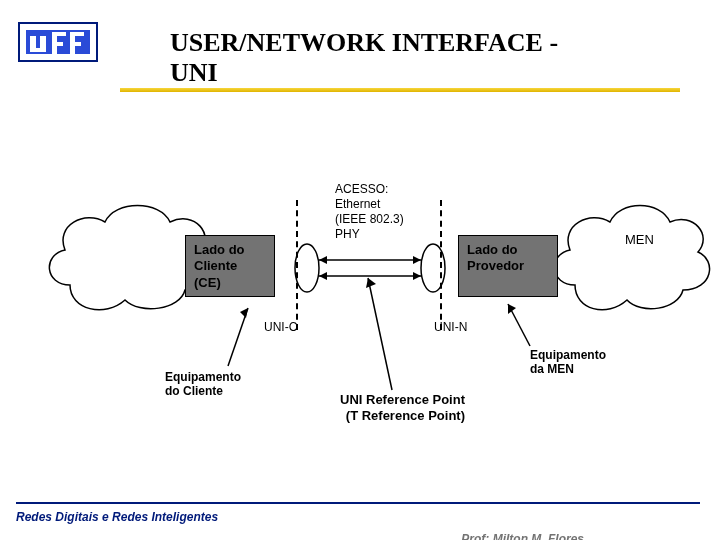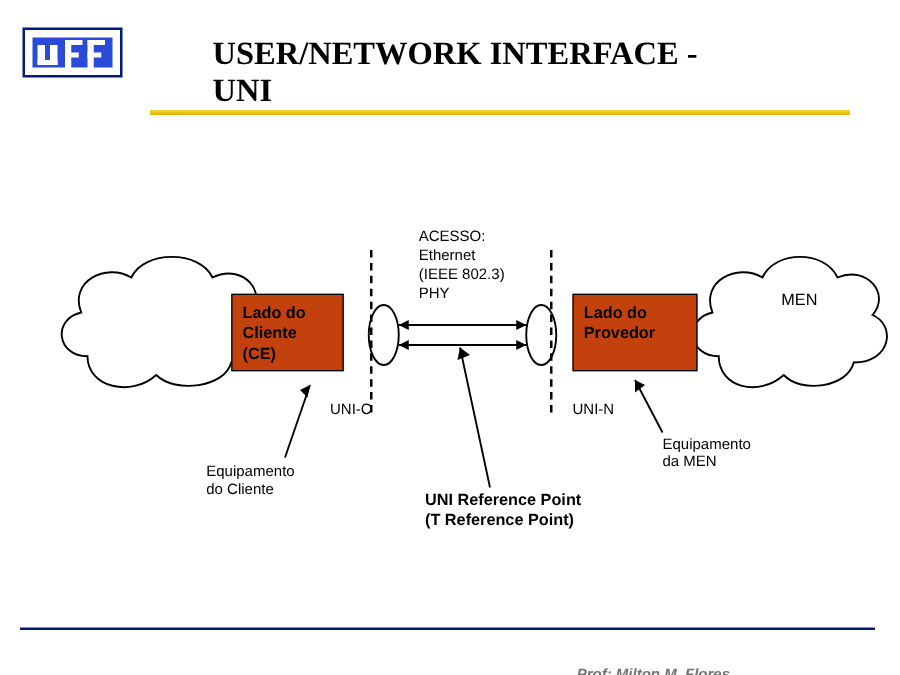--- a/index.html
+++ b/index.html
@@ -5,28 +5,28 @@
   html,body{margin:0;padding:0;width:720px;height:540px;background:#fff;font-family:Arial,Helvetica,sans-serif;overflow:hidden}
   .slide{position:relative;width:604px;height:540px}
   .logo{position:absolute;left:18px;top:22px;width:80px;height:40px;border:2px solid #001a7a;box-sizing:border-box}
   .logo-inner{position:absolute;left:6px;top:6px;right:6px;bottom:6px;background:#2a4bd7}
   .logo-u{position:absolute;background:#fff}
   .title{position:absolute;left:170px;top:28px;font-size:26px;font-weight:bold;color:#000;font-family:"Times New Roman",serif}
   .hr-top{position:absolute;left:120px;top:88px;width:560px;height:4px;background:linear-gradient(#f7d63a,#e0b400)}
   .hr-bot{position:absolute;left:16px;top:502px;width:684px;height:2px;background:#001a7a}
   .footer-left{position:absolute;left:16px;top:510px;font-size:12px;font-style:italic;font-weight:bold;color:#001a7a}
   .footer-right{position:absolute;right:20px;top:532px;font-size:12px;font-style:italic;font-weight:bold;color:#737373}
-  .greenbox{position:absolute;background:#c2410c;border:1px solid #000;box-sizing:border-box;padding:6px 8px;font-size:13px;font-weight:bold;color:#000;line-height:1.25}
+  .greenbox{position:absolute;background:#737373;border:1px solid #000;box-sizing:border-box;padding:6px 8px;font-size:13px;font-weight:bold;color:#000;line-height:1.25}
   .label{position:absolute;font-size:13px;font-weight:normal;color:#000;line-height:1.25}
   .small{font-size:12px}
   svg.cloud{position:absolute}
   .dashed{position:absolute;border-left:2px dashed #000;width:0}
   .uni-lbl{position:absolute;font-size:12px;font-weight:normal}
-  .ref-lbl{position:absolute;font-size:13px;font-weight:bold;text-align:left;line-height:1.25}
-  .equip{position:absolute;font-size:12px;font-weight:normal}
+  .ref-lbl{position:absolute;font-size:13px;font-weight:bold;text-align:right;line-height:1.25}
+  .equip{position:absolute;font-size:12px;font-weight:bold}
 </style>
 </head>
 <body>
 
 <div class="slide">
 
   <div class="logo">
     <div class="logo-inner"></div>
     <div class="logo-u" style="left:10px;top:12px;width:6px;height:16px"></div>
     <div class="logo-u" style="left:20px;top:12px;width:6px;height:16px"></div>
@@ -71,21 +71,21 @@
     <ellipse cx="158" cy="28" rx="12" ry="24" fill="none" stroke="#000" stroke-width="1.5"></ellipse>
     <line x1="44" y1="20" x2="146" y2="20" stroke="#000" stroke-width="1.5"></line>
     <polygon points="44,20 52,16 52,24" fill="#000"></polygon>
     <polygon points="146,20 138,16 138,24" fill="#000"></polygon>
     <line x1="44" y1="36" x2="146" y2="36" stroke="#000" stroke-width="1.5"></line>
     <polygon points="44,36 52,32 52,40" fill="#000"></polygon>
     <polygon points="146,36 138,32 138,40" fill="#000"></polygon>
   </svg>
 
   <div class="uni-lbl" style="left:264px;top:320px">UNI-C</div>
-  <div class="uni-lbl" style="left:458px;top:320px">UNI-N</div>
+  <div class="uni-lbl" style="left:434px;top:320px">UNI-N</div>
 
   <div class="equip" style="left:165px;top:370px;white-space:pre">Equipamento
 do Cliente</div>
   <svg style="position:absolute;left:220px;top:300px" width="40" height="70">
     <line x1="8" y1="66" x2="28" y2="8" stroke="#000" stroke-width="1.5"></line>
     <polygon points="28,8 20,12 26,18" fill="#000"></polygon>
   </svg>
 
   <div class="equip" style="left:530px;top:348px;white-space:pre">Equipamento
 da MEN</div>
@@ -95,14 +95,15 @@
   </svg>
 
   <div class="ref-lbl" style="left:340px;top:392px;white-space:pre">UNI Reference Point
 (T Reference Point)</div>
   <svg style="position:absolute;left:362px;top:272px" width="36" height="120">
     <line x1="30" y1="118" x2="6" y2="6" stroke="#000" stroke-width="1.5"></line>
     <polygon points="6,6 4,16 14,12" fill="#000"></polygon>
   </svg>
 
   <div class="hr-bot"></div>
+  <div class="footer-left">Redes Digitais e Redes Inteligentes</div>
   <div class="footer-right">Prof: Milton M. Flores</div>
 </div>
 
 </body></html>

